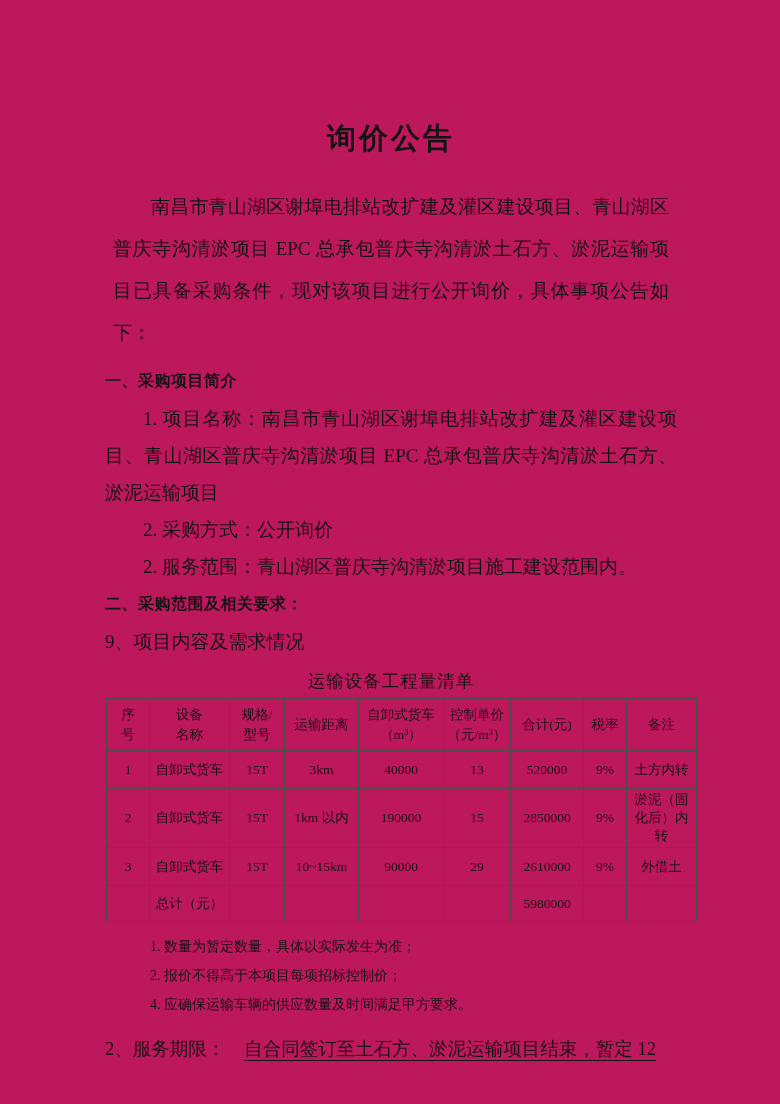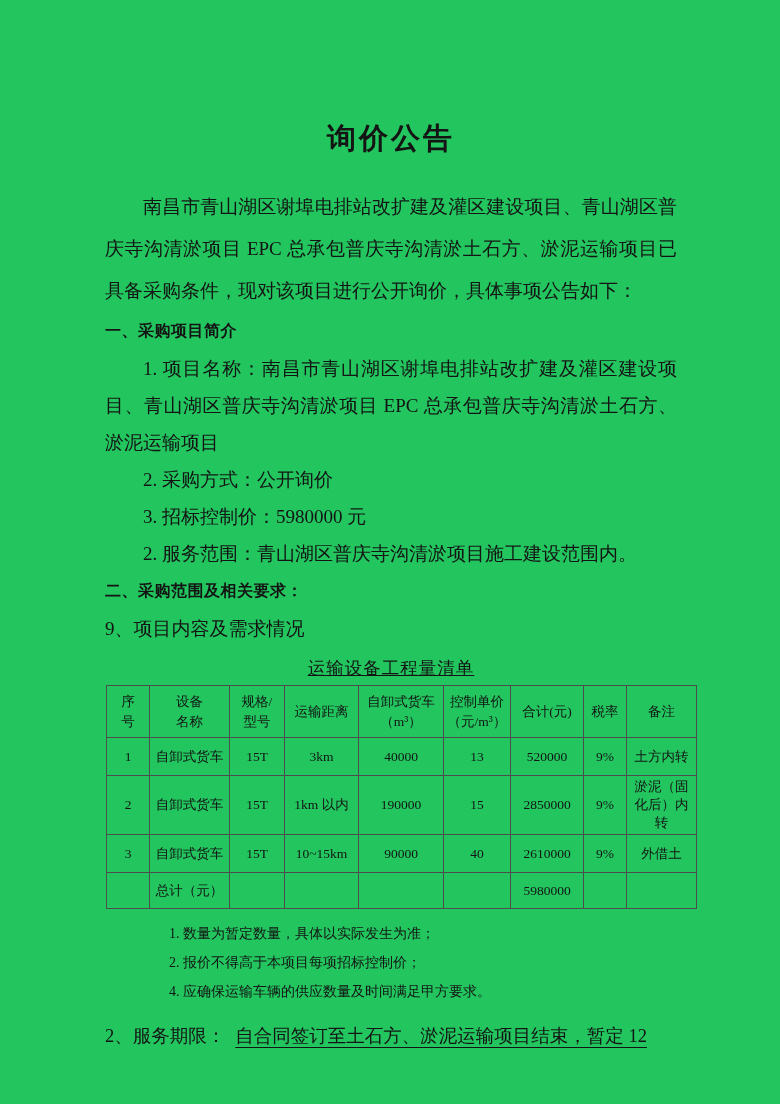--- a/index.html
+++ b/index.html
@@ -1,69 +1,68 @@
 <!DOCTYPE html>
 <html lang="zh"><head>
 <meta charset="utf-8">
 <style>
   html,body{margin:0;padding:0;background:#ffffff;}
   .page{
-    width:780px;height:1104px;box-sizing:border-box;background:#22c55e;
+    width:780px;height:1104px;box-sizing:border-box;background:#be185d;
     padding:118px 103px 0 105px;position:relative;overflow:hidden;
     font-family:"Liberation Serif","DejaVu Serif",serif;color:#141414;
   }
   .doc-title{
     font-size:29px;font-weight:bold;text-align:center;letter-spacing:3px;
     margin:0 0 28px 0;line-height:40px;
   }
   .intro{
-    font-size:19px;line-height:42px;text-align:justify;text-indent:2em;margin:0;
+    font-size:19px;line-height:42px;text-align:justify;text-indent:2em;margin:8px;
   }
   .sec-heading{
     font-size:16px;font-weight:bold;line-height:38px;margin:0;letter-spacing:.5px;
   }
   .list-item{
     font-size:19px;line-height:37px;text-align:justify;text-indent:2em;margin:0;
   }
   .sub-heading{
     font-size:19px;font-weight:normal;line-height:38px;margin:0;
   }
   .table-title{
-    font-size:17.5px;text-align:center;margin:8px 0 5px 0;line-height:24px;letter-spacing:1px;text-decoration:underline;
+    font-size:17.5px;text-align:center;margin:8px 0 5px 0;line-height:24px;letter-spacing:1px;
   }
   table.qtable{
     width:590px;margin-left:1px;border-collapse:collapse;table-layout:fixed;
     font-size:13.5px;color:#141414;
   }
   table.qtable th,table.qtable td{
     border:1px solid #4d4d4d;text-align:center;vertical-align:middle;
     padding:2px 3px;box-sizing:border-box;font-weight:normal;
   }
   table.qtable th{white-space:pre-line;height:52px;line-height:20px;}
   table.qtable td{height:38px;line-height:18px;}
   tr.row-total td{height:36px;text-align:center;}
-  .notes{margin:10px 0 0 64px;}
+  .notes{margin:10px 0 0 45px;}
   .note-line{font-size:14px;line-height:29px;margin:0;}
   .service-line{font-size:18.5px;line-height:36px;margin:12px 0 0 0;white-space:nowrap;}
-  .service-label{margin-right:10px;}
+  .service-label{margin-right:19px;}
   .service-underlined{text-decoration:underline;text-underline-offset:5px;}
 </style>
 </head>
 <body>
 
 <div class="page">
 
   <h1 class="doc-title">询价公告</h1>
 
   <p class="intro">南昌市青山湖区谢埠电排站改扩建及灌区建设项目、青山湖区普庆寺沟清淤项目 EPC 总承包普庆寺沟清淤土石方、淤泥运输项目已具备采购条件，现对该项目进行公开询价，具体事项公告如下：</p>
 
   <h2 class="sec-heading">一、采购项目简介</h2>
   <p class="list-item">1. 项目名称：南昌市青山湖区谢埠电排站改扩建及灌区建设项目、青山湖区普庆寺沟清淤项目 EPC 总承包普庆寺沟清淤土石方、淤泥运输项目</p>
   <p class="list-item">2. 采购方式：公开询价</p>
-  <p class="list-item">3. 招标控制价：5980000 元</p>
   <p class="list-item">2. 服务范围：青山湖区普庆寺沟清淤项目施工建设范围内。</p>
 
   <h2 class="sec-heading">二、采购范围及相关要求：</h2>
   <p class="sub-heading">9、项目内容及需求情况</p>
 
   <div class="table-title">运输设备工程量清单</div>
 
   <table class="qtable">
     <colgroup>
       <col style="width:43px">
@@ -116,21 +115,21 @@
         <td>2850000</td>
         <td>9%</td>
         <td>淤泥（固化后）内转</td>
       </tr>
       <tr>
         <td>3</td>
         <td>自卸式货车</td>
         <td>15T</td>
         <td>10~15km</td>
         <td>90000</td>
-        <td>40</td>
+        <td>29</td>
         <td>2610000</td>
         <td>9%</td>
         <td>外借土</td>
       </tr>
       <tr class="row-total">
         <td></td>
         <td>总计（元）</td>
         <td></td>
         <td></td>
         <td></td>

